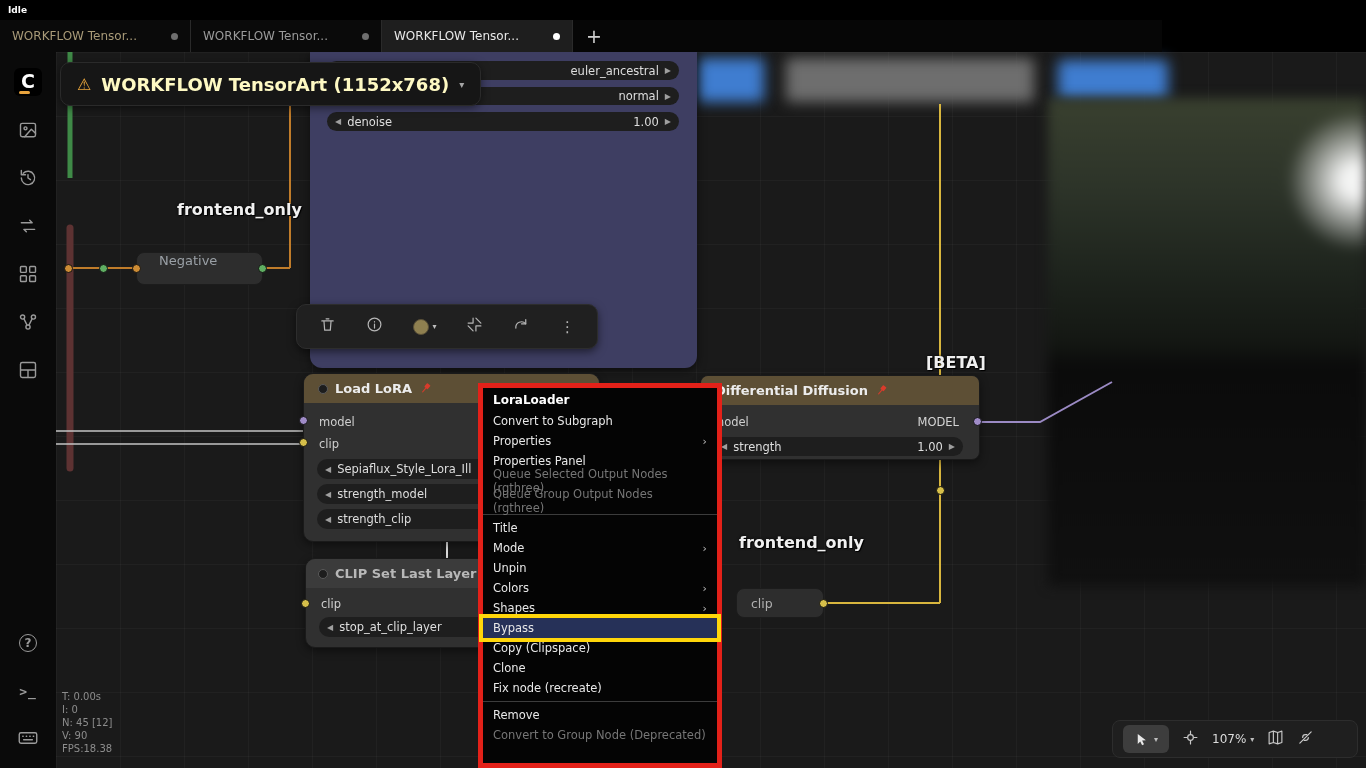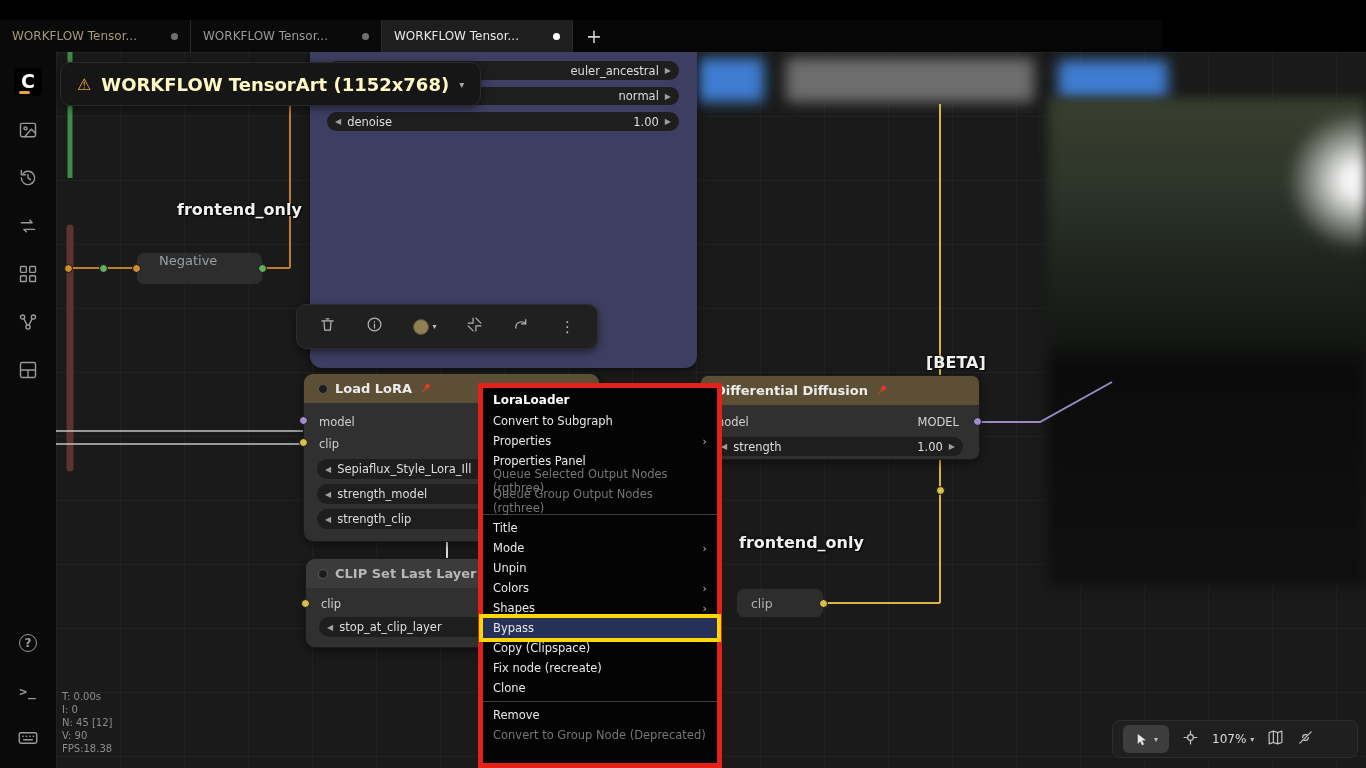--- a/index.html
+++ b/index.html
@@ -317,24 +317,24 @@
       <span>Shapes</span>
       <span class="mi-arrow">›</span>
       </div>
     <div class="menu-item highlight">
       <span>Bypass</span>
       </div>
     <div class="menu-item">
       <span>Copy (Clipspace)</span>
       </div>
     <div class="menu-item">
+      <span>Clone</span>
+      </div>
+    <div class="menu-item">
       <span>Fix node (recreate)</span>
-      </div>
-    <div class="menu-item">
-      <span>Clone</span>
       </div>
     <div class="menu-sep"></div>
     <div class="menu-item">
       <span>Remove</span>
       </div>
     <div class="menu-item disabled">
       <span>Convert to Group Node (Deprecated)</span>
       </div>
   </div>
 
@@ -370,20 +370,21 @@
       </svg>
     </span>
     <span>
       <svg width="17" height="17" viewBox="0 0 24 24" fill="none" stroke="currentColor" stroke-width="1.7" stroke-linecap="round">
         <path d="M8 12a4 4 0 0 1 4-4h2M16 12a4 4 0 0 1-4 4h-2"></path>
           <path d="M4 20L20 4"></path>
       </svg>
     </span>
   </div>
 
+  <div id="status-strip" class="abs">Idle</div>
   <div id="tabbar" class="abs">
     <div class="tab t1">
       <span class="tlabel">WORKFLOW Tensor...</span>
       <span class="dot"></span>
     </div>
     <div class="tab t2">
       <span class="tlabel">WORKFLOW Tensor...</span>
       <span class="dot"></span>
     </div>
     <div class="tab active">

